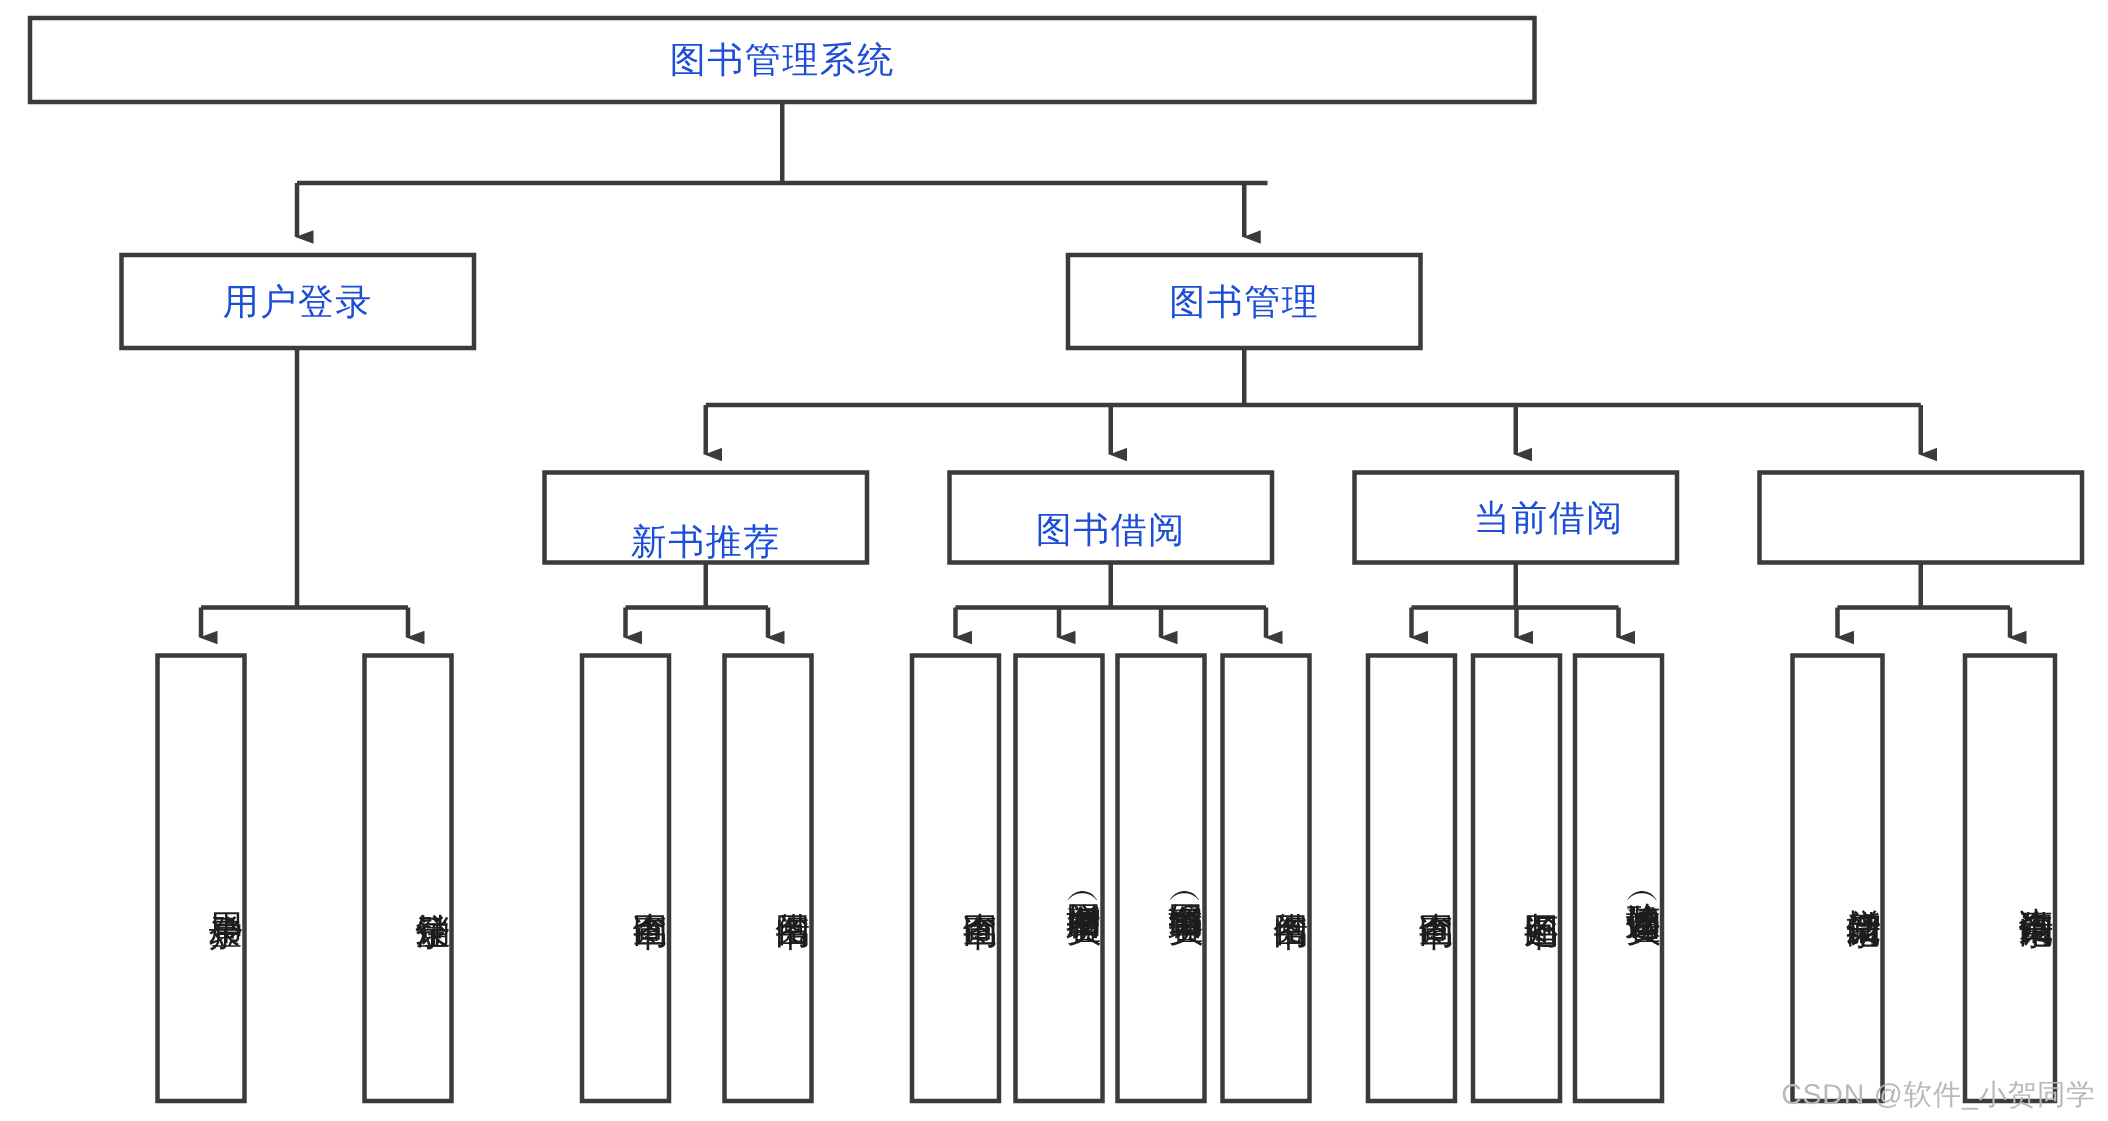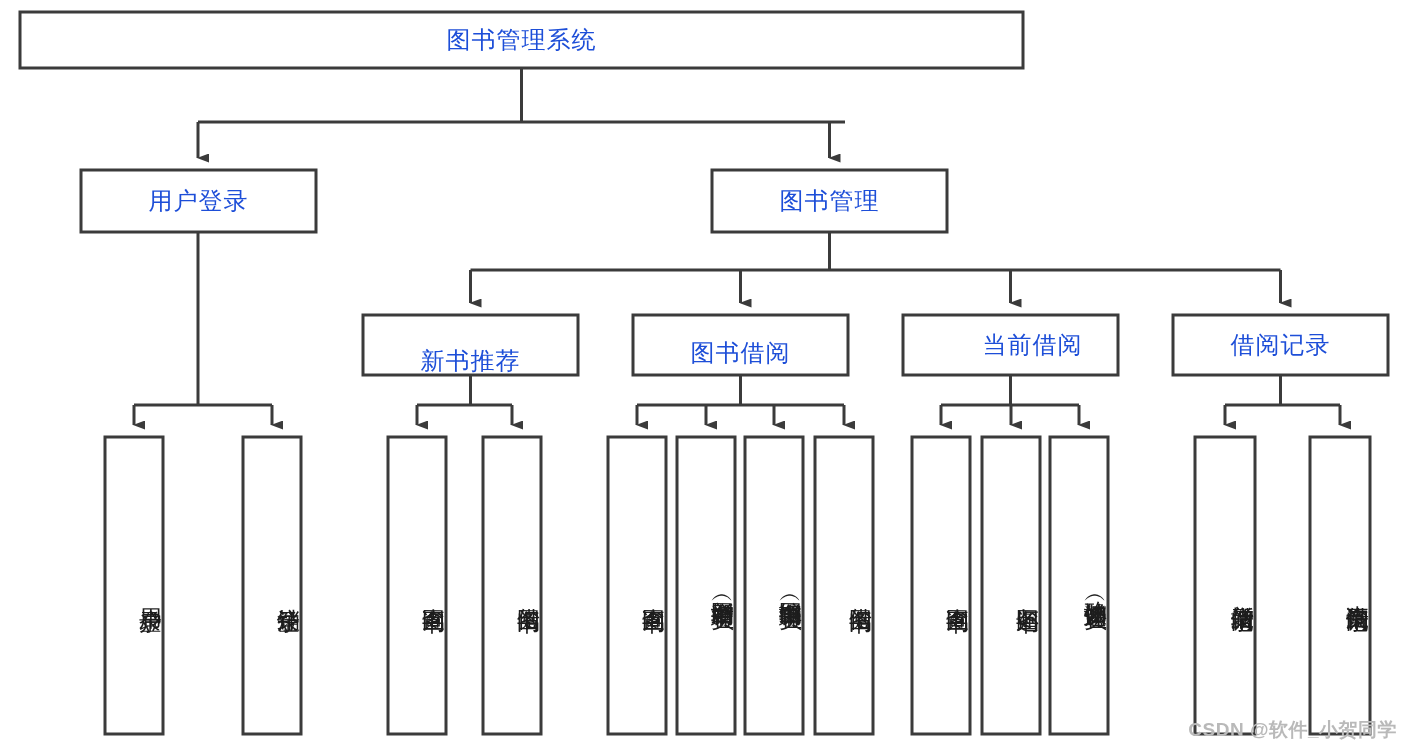--- a/index.html
+++ b/index.html
@@ -37,21 +37,20 @@
     white-space:nowrap;
     pointer-events:none;
   }
   .watermark{
     position:absolute;
     right:8px;bottom:4px;
     font-size:19px;
     color:#b9b9b9;
     letter-spacing:0.5px;
     white-space:nowrap;
-    font-weight:bold;
   }
 </style>
 </head>
 <body>
 
 <div id="stage">
 
   <svg id="diagram" viewBox="0 0 1405 747">
     <defs>
       <marker id="arrowhead" markerWidth="10" markerHeight="12" refX="4.5" refY="11" orient="auto" markerUnits="userSpaceOnUse">
@@ -139,21 +138,20 @@
   </svg>
 
   <div class="htext-wrap" style="left:20px;top:12px;width:1003px;height:56px;">图书管理系统</div>
 
   <div class="htext-wrap" style="left:81px;top:170px;width:235px;height:62px;">用户登录</div>
   <div class="htext-wrap" style="left:712px;top:170px;width:235px;height:62px;">图书管理</div>
 
   <div class="htext-wrap" style="left:363px;top:331px;width:215px;height:60px;">新书推荐</div>
   <div class="htext-wrap" style="left:633px;top:315px;width:215px;height:76px;">图书借阅</div>
   <div class="htext-wrap" style="left:903px;top:315px;width:259px;height:60px;">当前借阅</div>
-  <div class="htext-wrap" style="left:1173px;top:315px;width:215px;height:60px;">借阅记录</div>
 
   <div class="vtext-wrap" style="left:105px;top:467px;width:58px;height:250px;">用户登录</div>
   <div class="vtext-wrap" style="left:243px;top:467px;width:58px;height:250px;">注销登录</div>
   <div class="vtext-wrap" style="left:388px;top:467px;width:58px;height:250px;">查询图书</div>
   <div class="vtext-wrap" style="left:483px;top:467px;width:58px;height:250px;">借阅图书</div>
   <div class="vtext-wrap" style="left:608px;top:467px;width:58px;height:250px;">查询图书</div>
   <div class="vtext-wrap" style="left:677px;top:443px;width:58px;height:288px;">新增图书（管理员）</div>
   <div class="vtext-wrap" style="left:745px;top:443px;width:58px;height:288px;">编辑图书（管理员）</div>
   <div class="vtext-wrap" style="left:815px;top:467px;width:58px;height:250px;">借阅图书</div>
   <div class="vtext-wrap" style="left:912px;top:467px;width:58px;height:250px;">查询图书</div>

